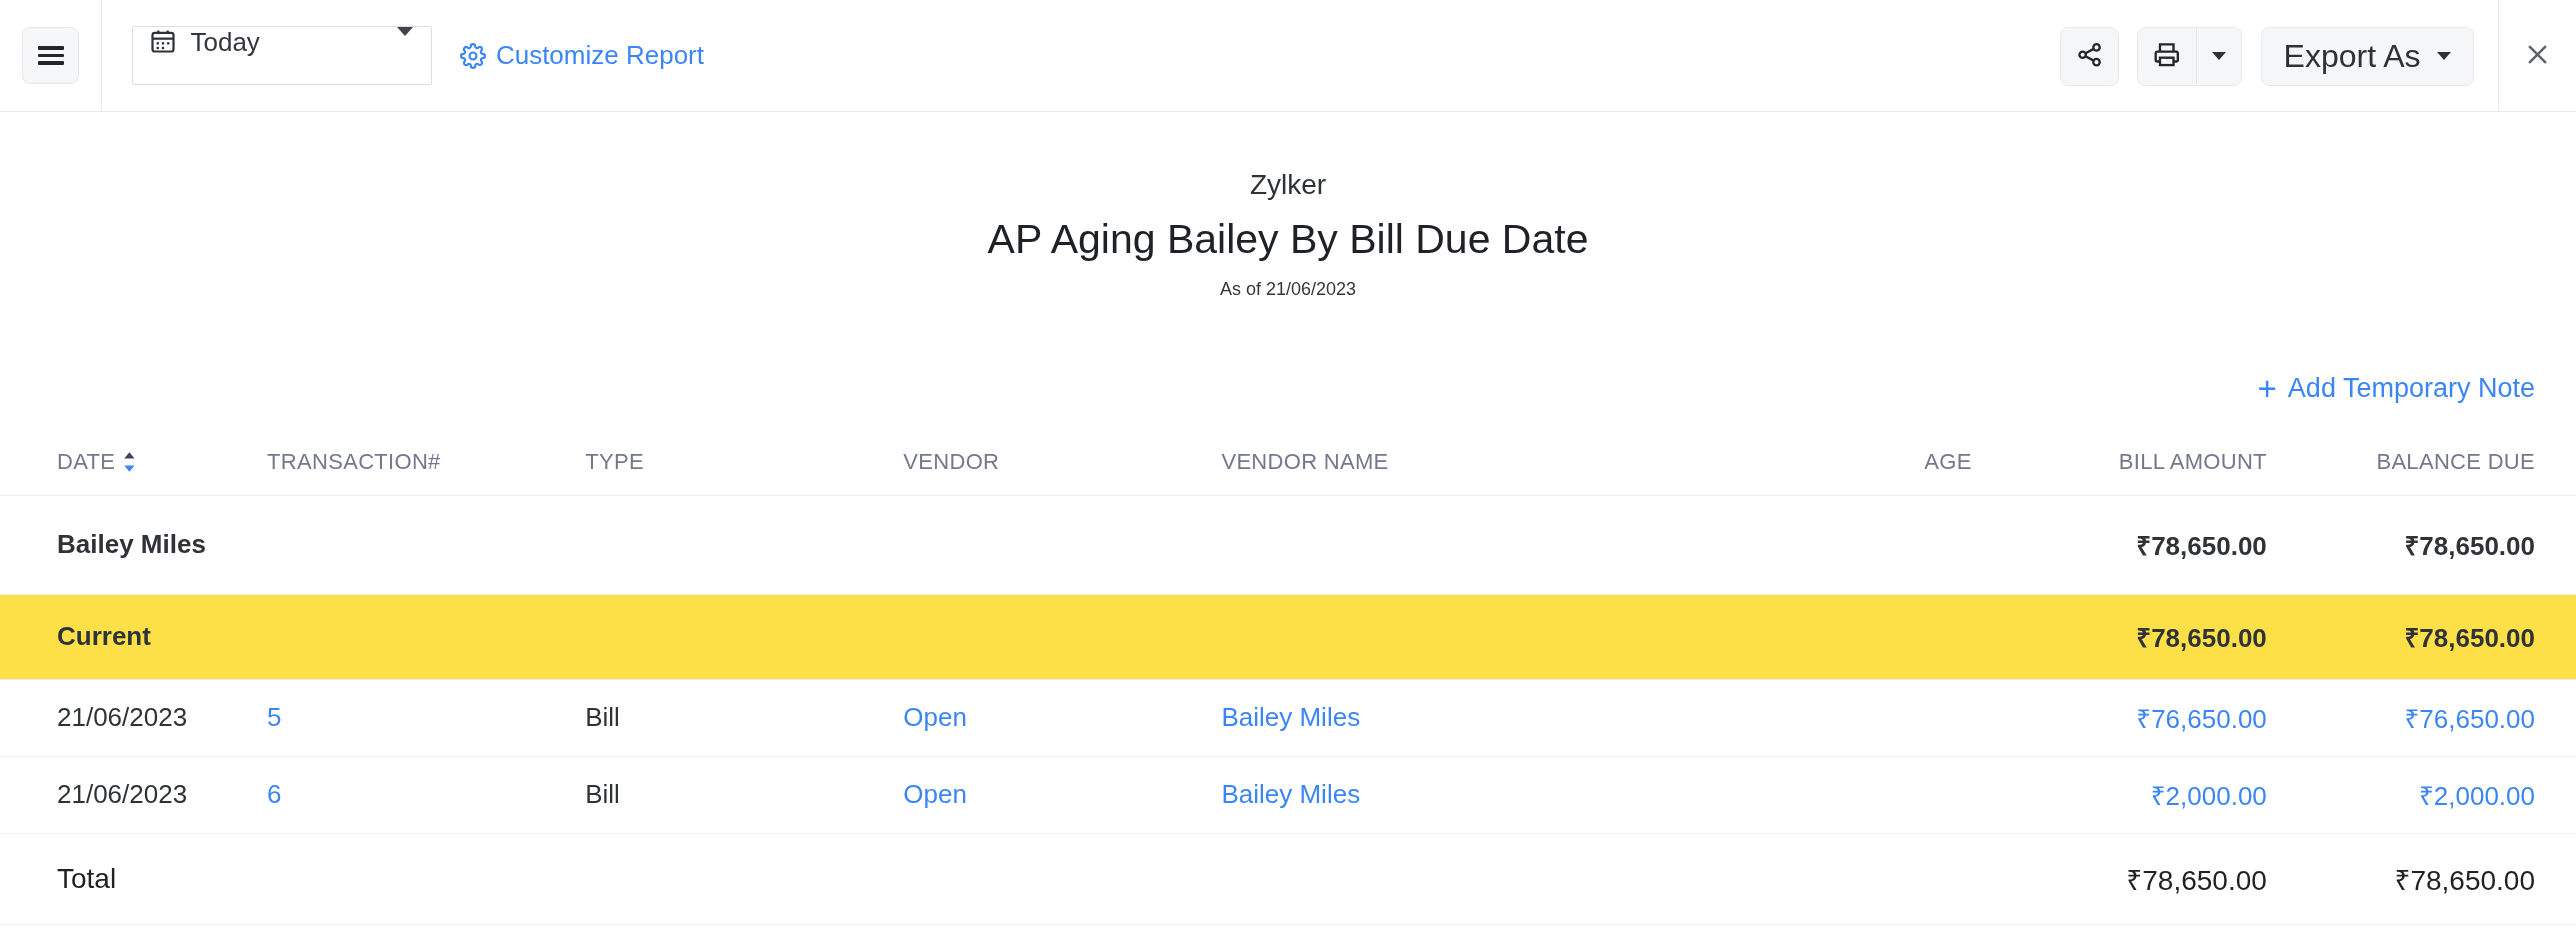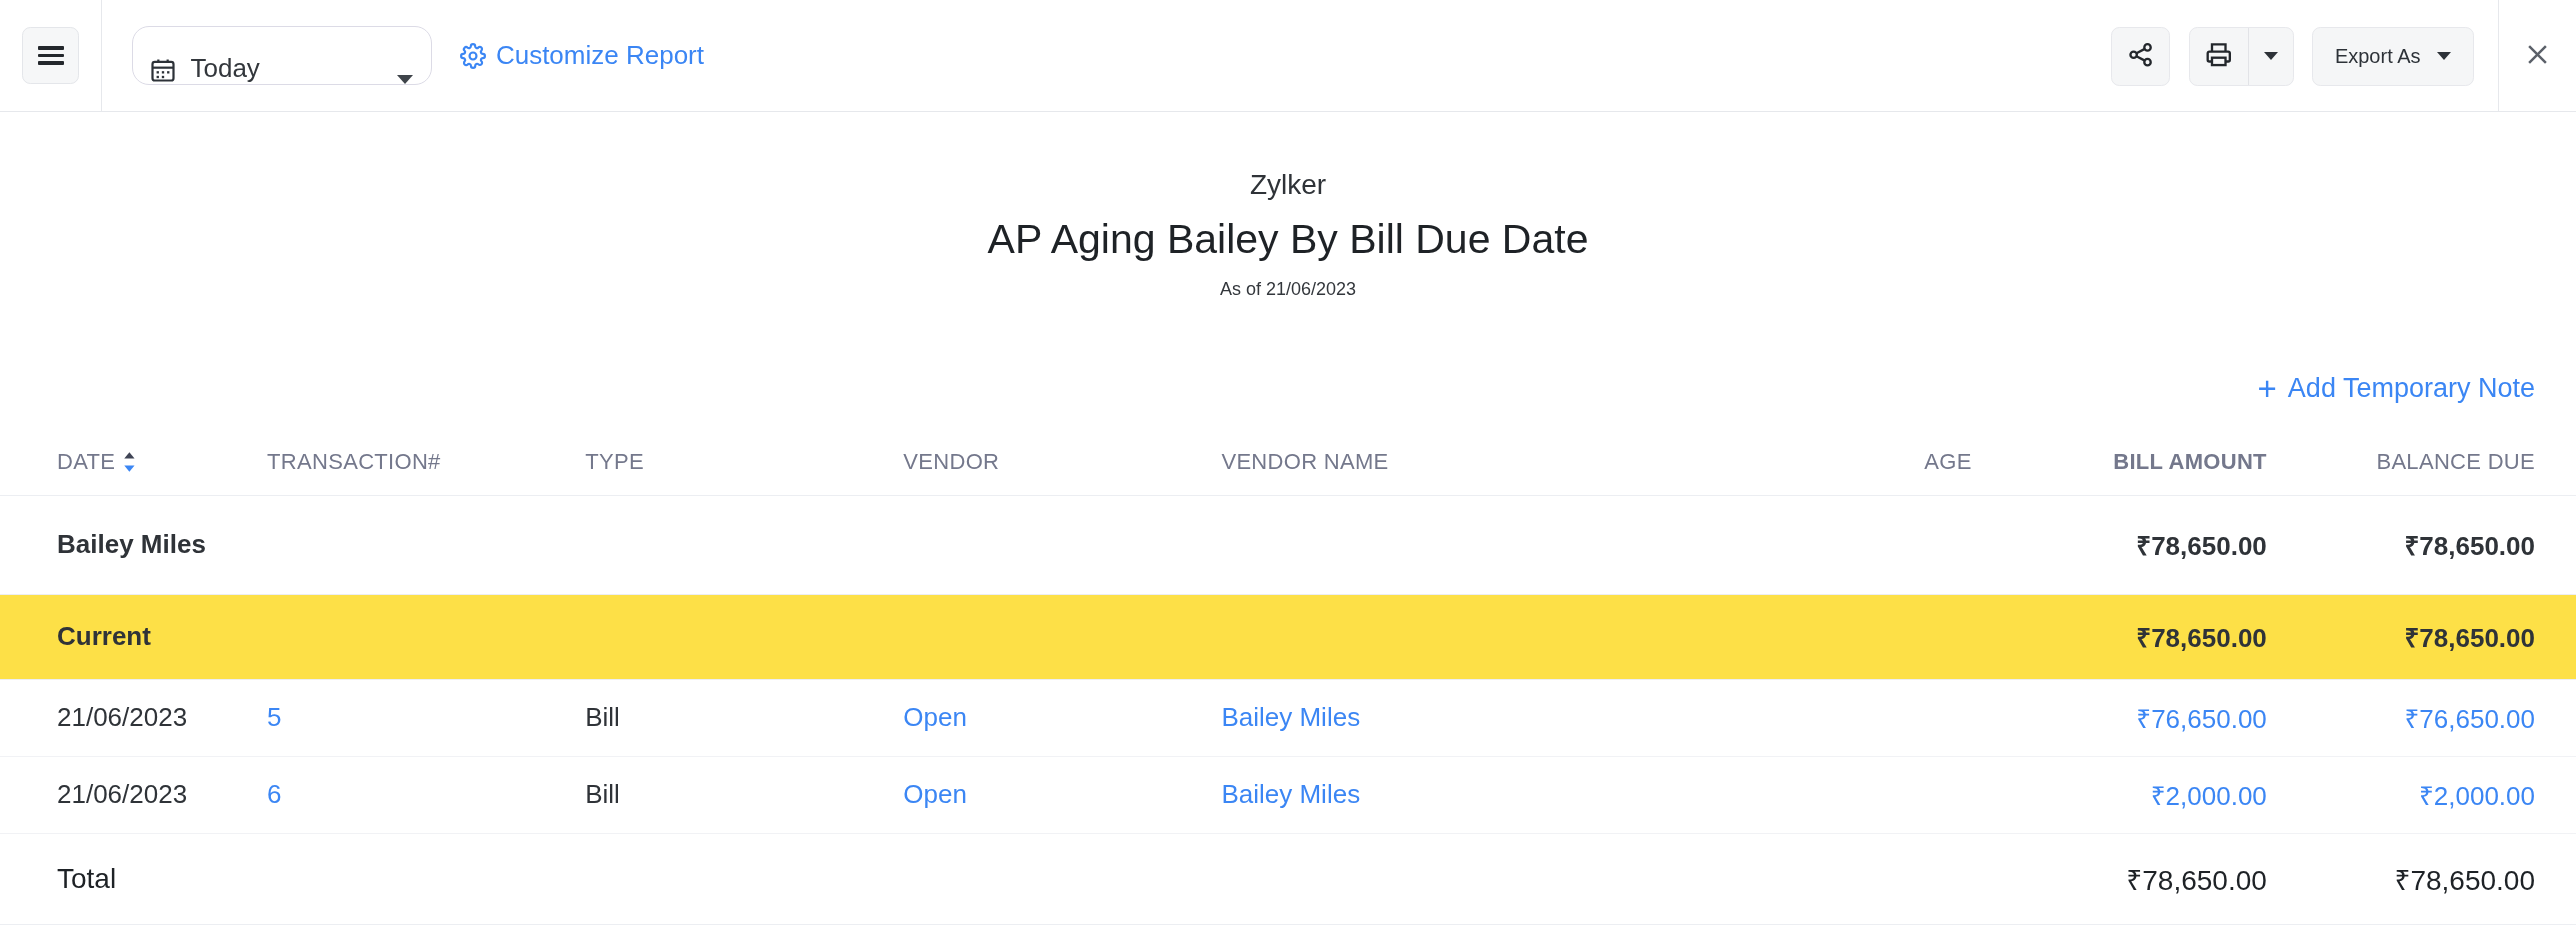--- a/index.html
+++ b/index.html
@@ -41,23 +41,23 @@
     border-radius: 0.9px; margin: 3.7px 0;
   }
   .tb-divider {
     width: 0.9px; height: 112px; background: #e6e8ec;
     margin-left: 22px;
   }
   .date-select {
     margin-left: 30px;
     width: 300px; height: 59px;
     border: 0.9px solid #dcdbe6;
-    border-radius: 17px;
+    border-radius: 2px;
     background: #ffffff;
-    display: flex; align-items: flex-end;
+    display: flex; align-items: flex-start;
     padding: 0 16.6px;
     cursor: pointer;
     position: relative;
   }
   .date-select .cal-ico { margin-right: 13px; display:flex; }
   .date-select .sel-label { font-size: 26px; color: #33373c; }
   .date-select .caret {
     position: absolute; right: 18.4px;
     width: 0; height: 0;
     border-left: 8.3px solid transparent;
@@ -122,21 +122,21 @@
     border-right: 7.4px solid transparent;
     border-top: 8.3px solid #2d3238;
   }
   .export-btn {
     height: 59px; margin-left: 18.4px;
     border: 0.9px solid #e7e8ec;
     border-radius: 8.3px;
     background: #f5f6f7;
     display: flex; align-items: center;
     padding: 0 22px;
-    font-size: 20px; color: #2d3238;
+    font-size: 32px; color: #2d3238;
     cursor: pointer;
   }
   .export-btn .caret-sm { margin-left: 16.6px; }
   .tb-divider-right {
     width: 0.9px; height: 112px; background: #e6e8ec;
     margin-left: 24px;
   }
   .close-btn {
     width: 77px; height: 112px;
     display:flex; align-items:center; justify-content:center;
@@ -203,21 +203,21 @@
     color: #74788c;
     letter-spacing: 0.3px;
     text-align: left;
     padding: 13px 0 20px 0;
     border-bottom: 1.8px solid #eceef2;
     white-space: nowrap;
   }
   thead th.num { text-align: right; }
   thead th:first-child { padding-left: 57px; }
   thead th.c-bal-h { padding-right: 41px; }
-  thead th.c-bill-h { padding-right: 33px; font-weight: bold; }
+  thead th.c-bill-h { padding-right: 33px; }
   thead th.c-age-h { padding-right: 33px; }
 
   .th-sort {
     display: inline-flex; align-items: center; gap: 6.5px;
     cursor: pointer;
   }
   .sort-ico { display: inline-flex; flex-direction: column; line-height: 0; }
 
   tbody td {
     font-size: 26px;

